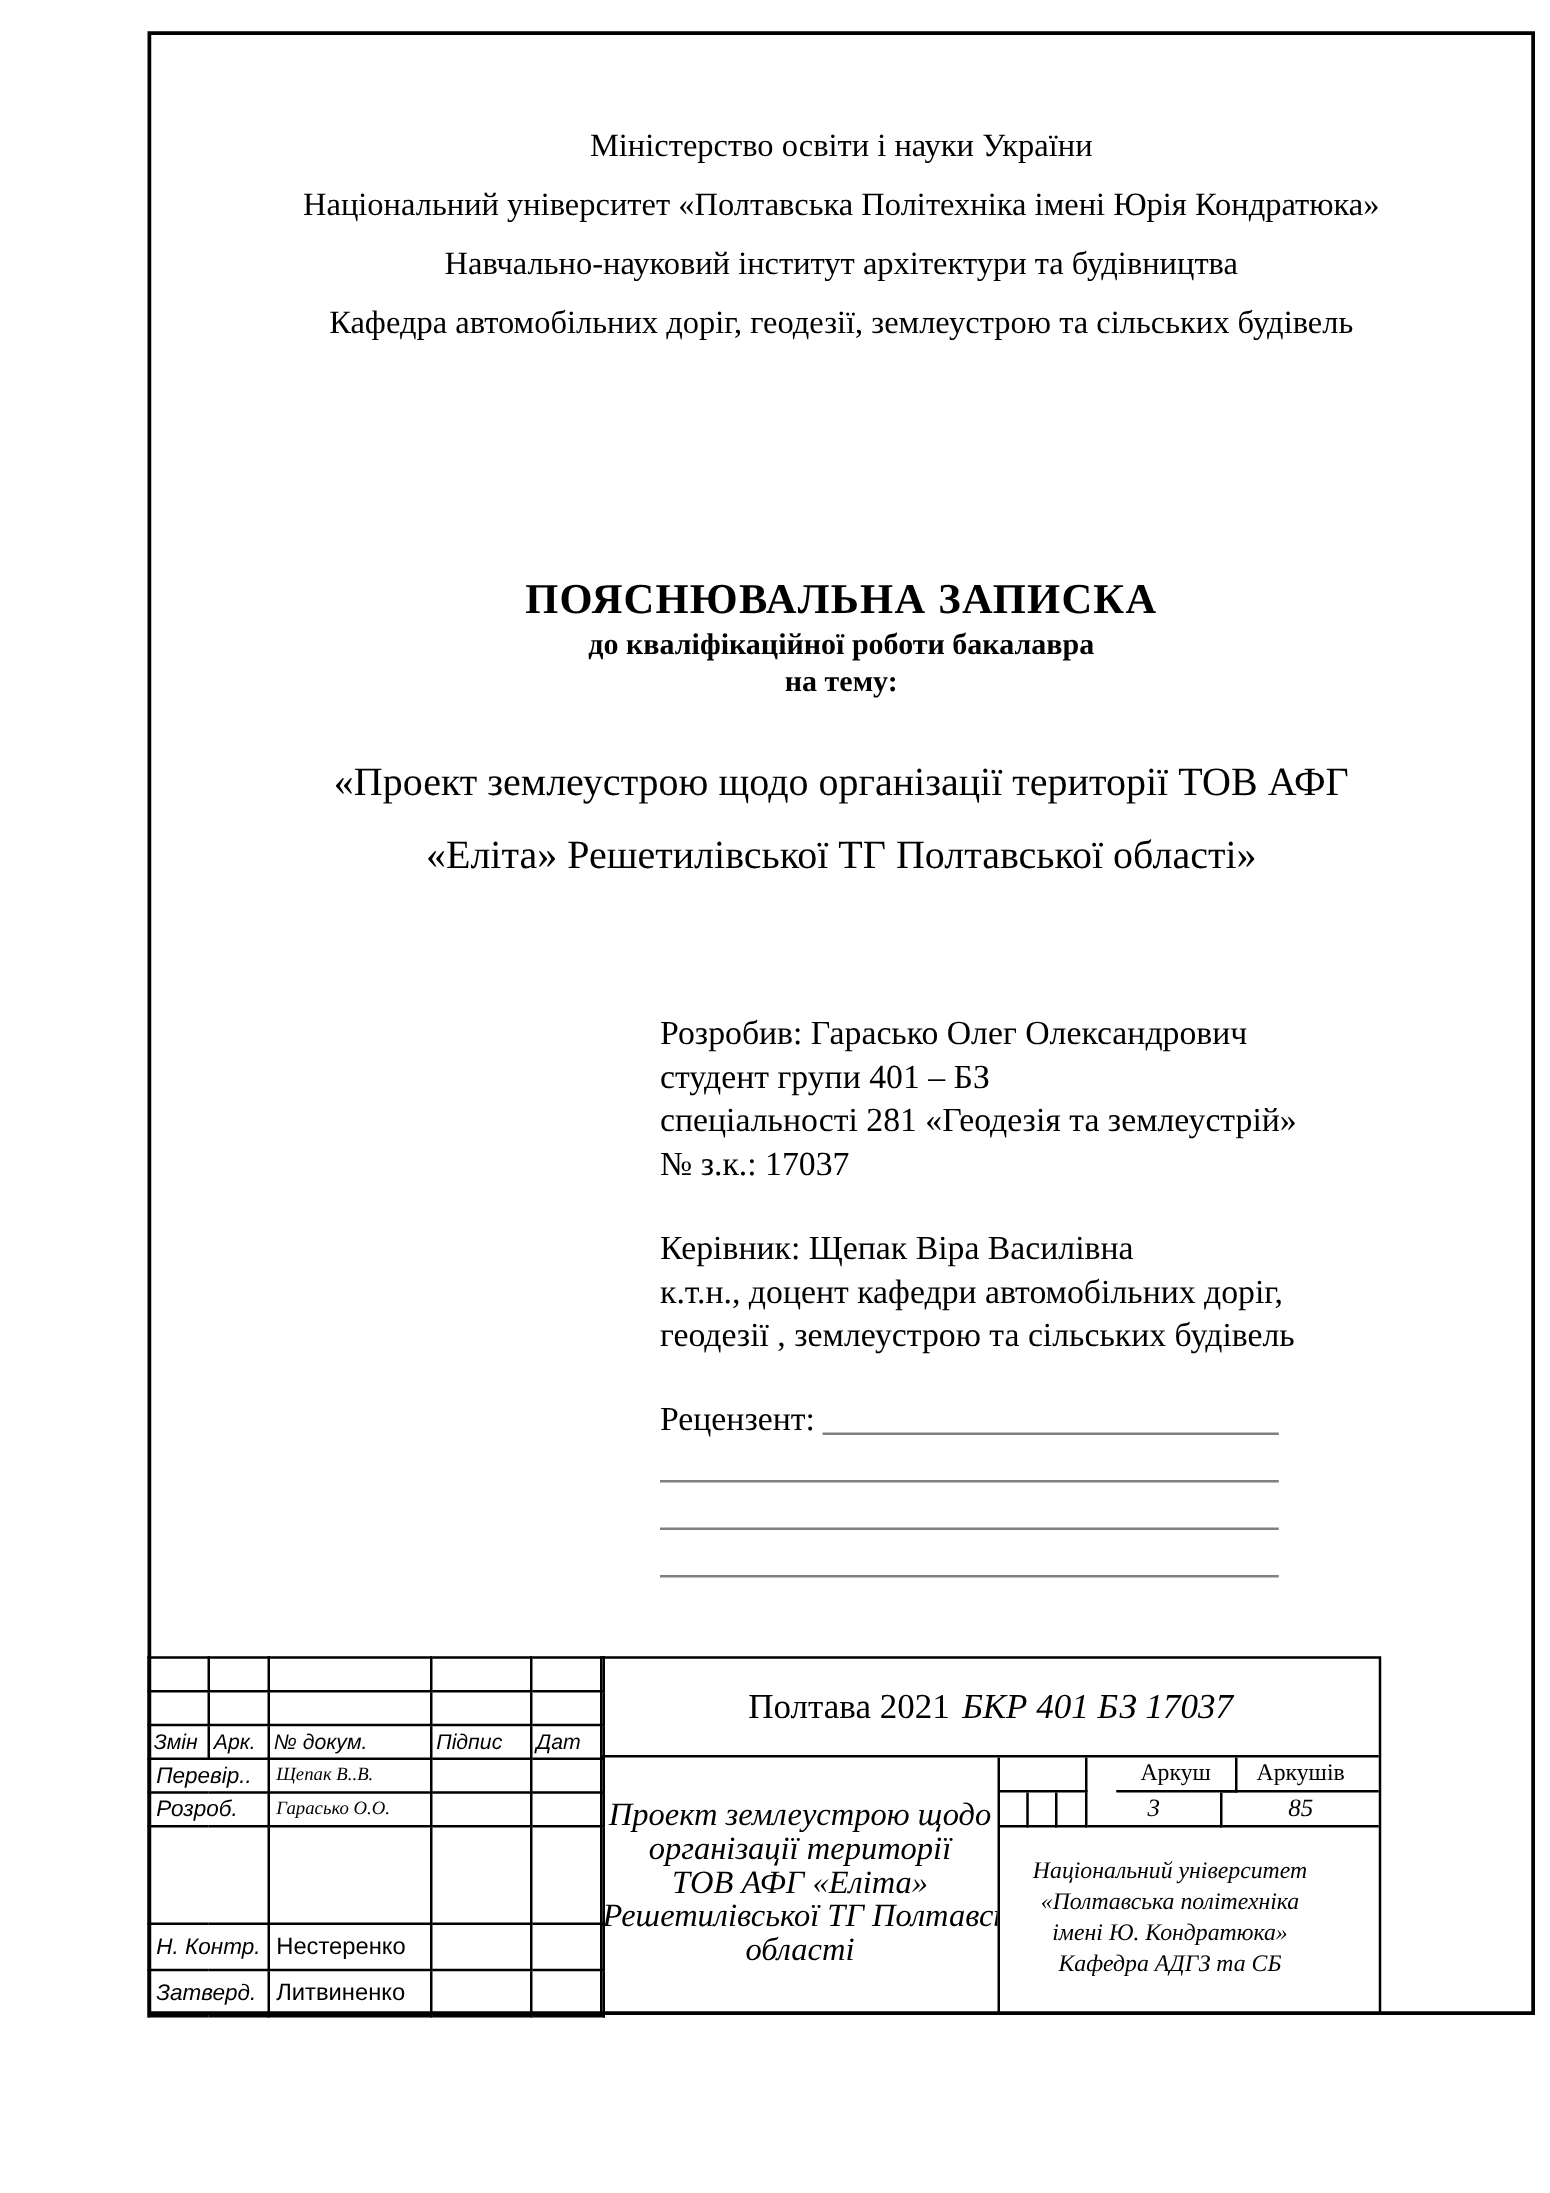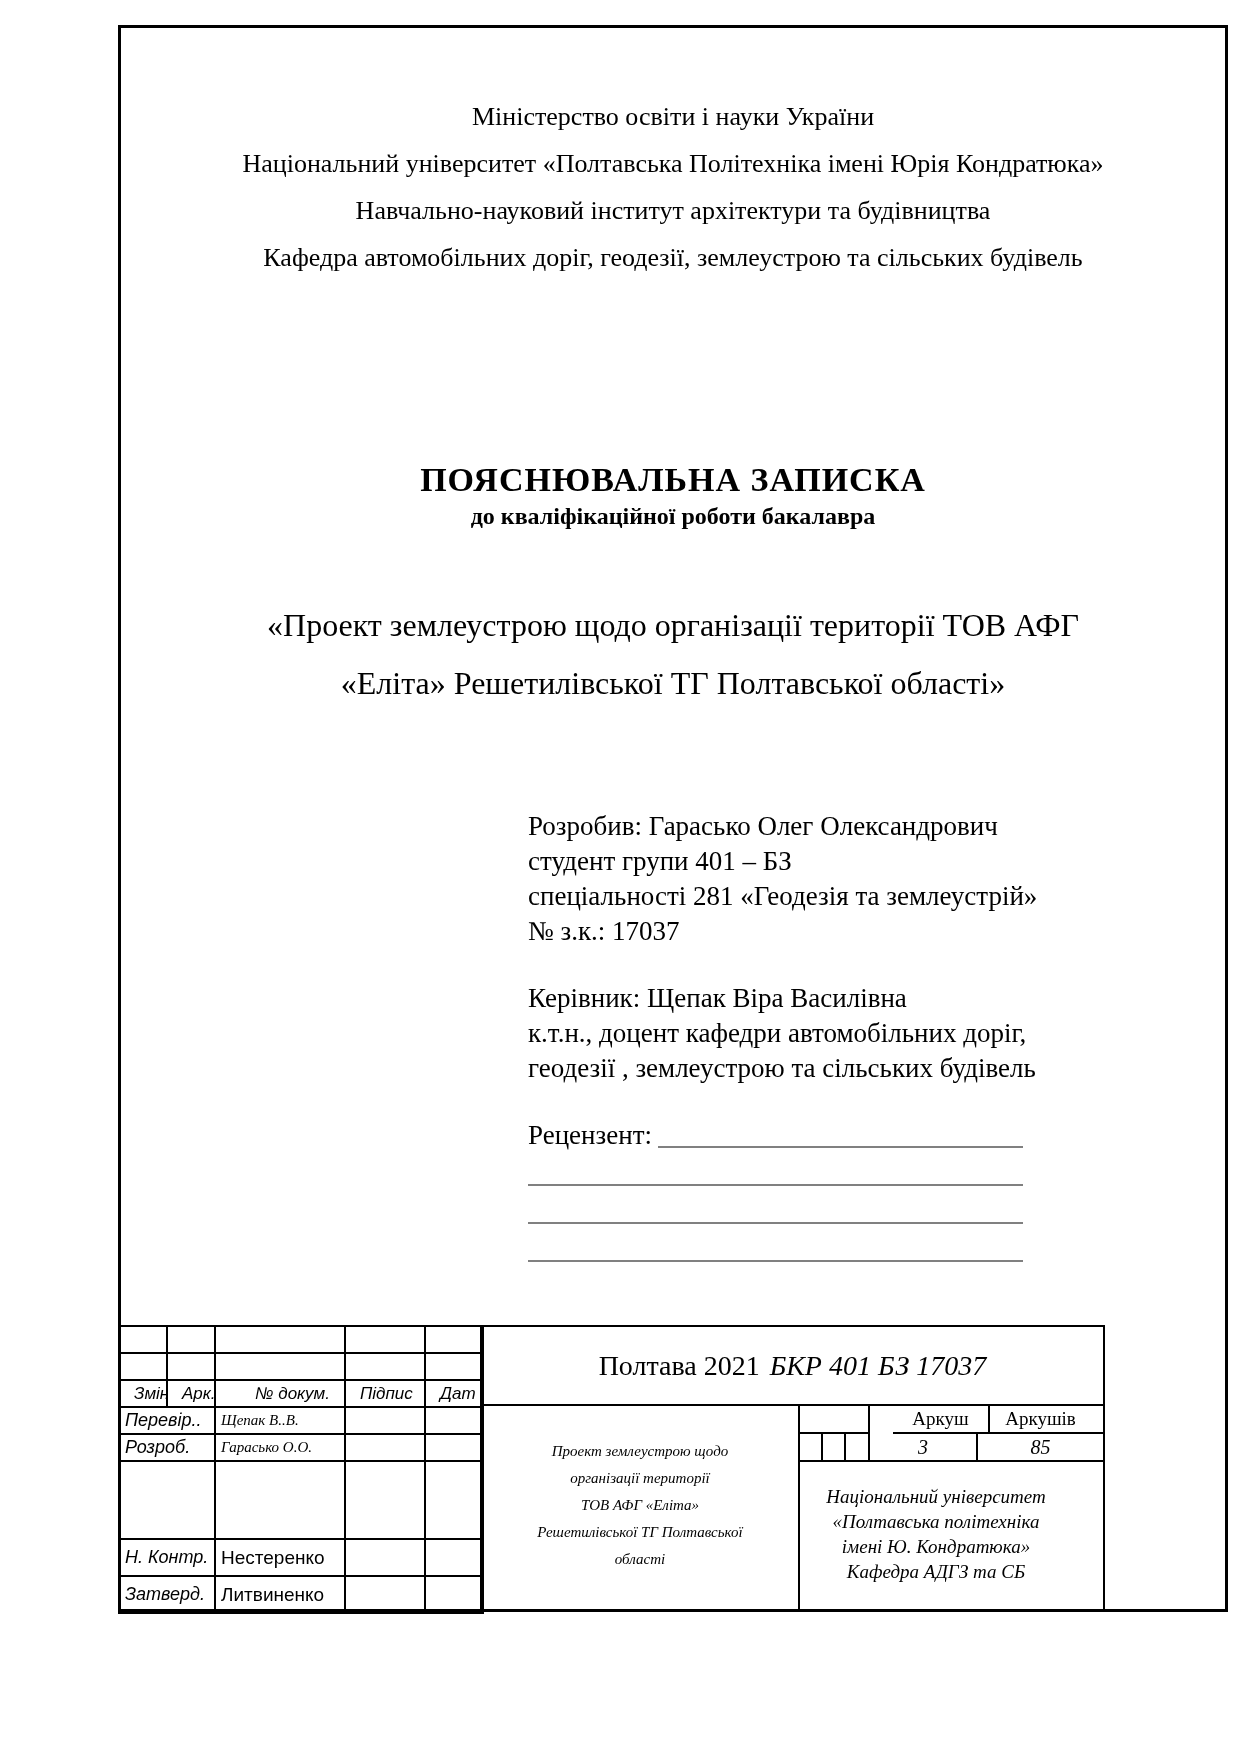--- a/index.html
+++ b/index.html
@@ -43,42 +43,42 @@
   
   .stamp-table {
     position:absolute; left:118px; top:1325px; width:364px; height:287px;
     border-collapse:collapse; table-layout:fixed;
   }
   .stamp-table td {
     border:2px solid #000; padding:0 5px; overflow:hidden; white-space:nowrap;
     vertical-align:middle;
   }
   .serif-it{ font-family:"Liberation Serif", serif; font-style:italic; }
-  .stamp-table .hd  { font-family:"Liberation Sans", sans-serif; font-style:italic; font-size:17px; text-align:right; padding:0 14px; }
+  .stamp-table .hd  { font-family:"Liberation Sans", sans-serif; font-style:italic; font-size:17px; text-align:left; padding:0 3px; }
   .stamp-table .lbl { font-family:"Liberation Sans", sans-serif; font-style:italic; font-size:18px; }
   .stamp-table .nm-small { font-family:"Liberation Serif", serif; font-style:italic; font-size:15px; }
   .stamp-table .nm-big   { font-family:"Liberation Sans", sans-serif; font-size:19px; }
 
   .stamp-right {
     position:absolute; left:480px; top:1325px; width:625px; height:287px;
     border:2px solid #000;
   }
   .stamp-right .cell { position:absolute; overflow:hidden;text-align:center; }
   .bdr { border-right:2px solid #000; }
   .bdb { border-bottom:2px solid #000; }
 
   .city-cell {
     left:0; top:0; width:621px; height:79px;
     display:flex; align-items:center; justify-content:center; gap:10px;
     font-size:28px;
   }
   .project-cell {
     left:0; top:79px; width:318px; height:204px;
     text-align:center; padding-top:32px;
-    font-style:italic; font-size:15px;
+    font-style:italic; font-size:26px;
   }
   .project-cell .p-line { line-height:27px; white-space:nowrap; }
   .sheet-hd { display:flex; align-items:center; justify-content:center; font-size:19px; }
   .sheet-val{ display:flex; align-items:center; justify-content:center; font-size:20px; font-style:italic; }
   .a1  { left:318px; top:79px;  width:70px;  height:28px; }
   .a2  { left:411px; top:79px;  width:97px; height:28px; }
   .a3  { left:496px; top:79px;  width:125px; height:28px; }
   .b1a { left:318px; top:107px; width:23px;  height:28px; }
   .b1b { left:341px; top:107px; width:23px;  height:28px; }
   .b1c { left:364px; top:107px; width:24px;  height:28px; }
@@ -100,20 +100,21 @@
 
   <div class="centered-abs header-block">
     <div class="h-line">Міністерство освіти і науки України</div>
     <div class="h-line">Національний університет «Полтавська Політехніка імені Юрія Кондратюка»</div>
     <div class="h-line">Навчально-науковий інститут архітектури та будівництва</div>
     <div class="h-line">Кафедра автомобільних доріг, геодезії, землеустрою та сільських будівель</div>
   </div>
 
   <div class="centered-abs doc-title">ПОЯСНЮВАЛЬНА ЗАПИСКА</div>
   <div class="centered-abs doc-subtitle">до кваліфікаційної роботи бакалавра</div>
+  <div class="centered-abs doc-subtitle2">на тему:</div>
 
   <div class="centered-abs topic">
     <div class="topic-line">«Проект землеустрою щодо організації території ТОВ АФГ</div>
     <div class="topic-line">«Еліта» Решетилівської ТГ Полтавської області»</div>
   </div>
 
   <div class="credits-group dev-group">
     <div class="c-line">Розробив: Гарасько Олег Олександрович</div>
     <div class="c-line">студент групи 401 – БЗ</div>
     <div class="c-line">спеціальності 281 «Геодезія та землеустрій»</div>

